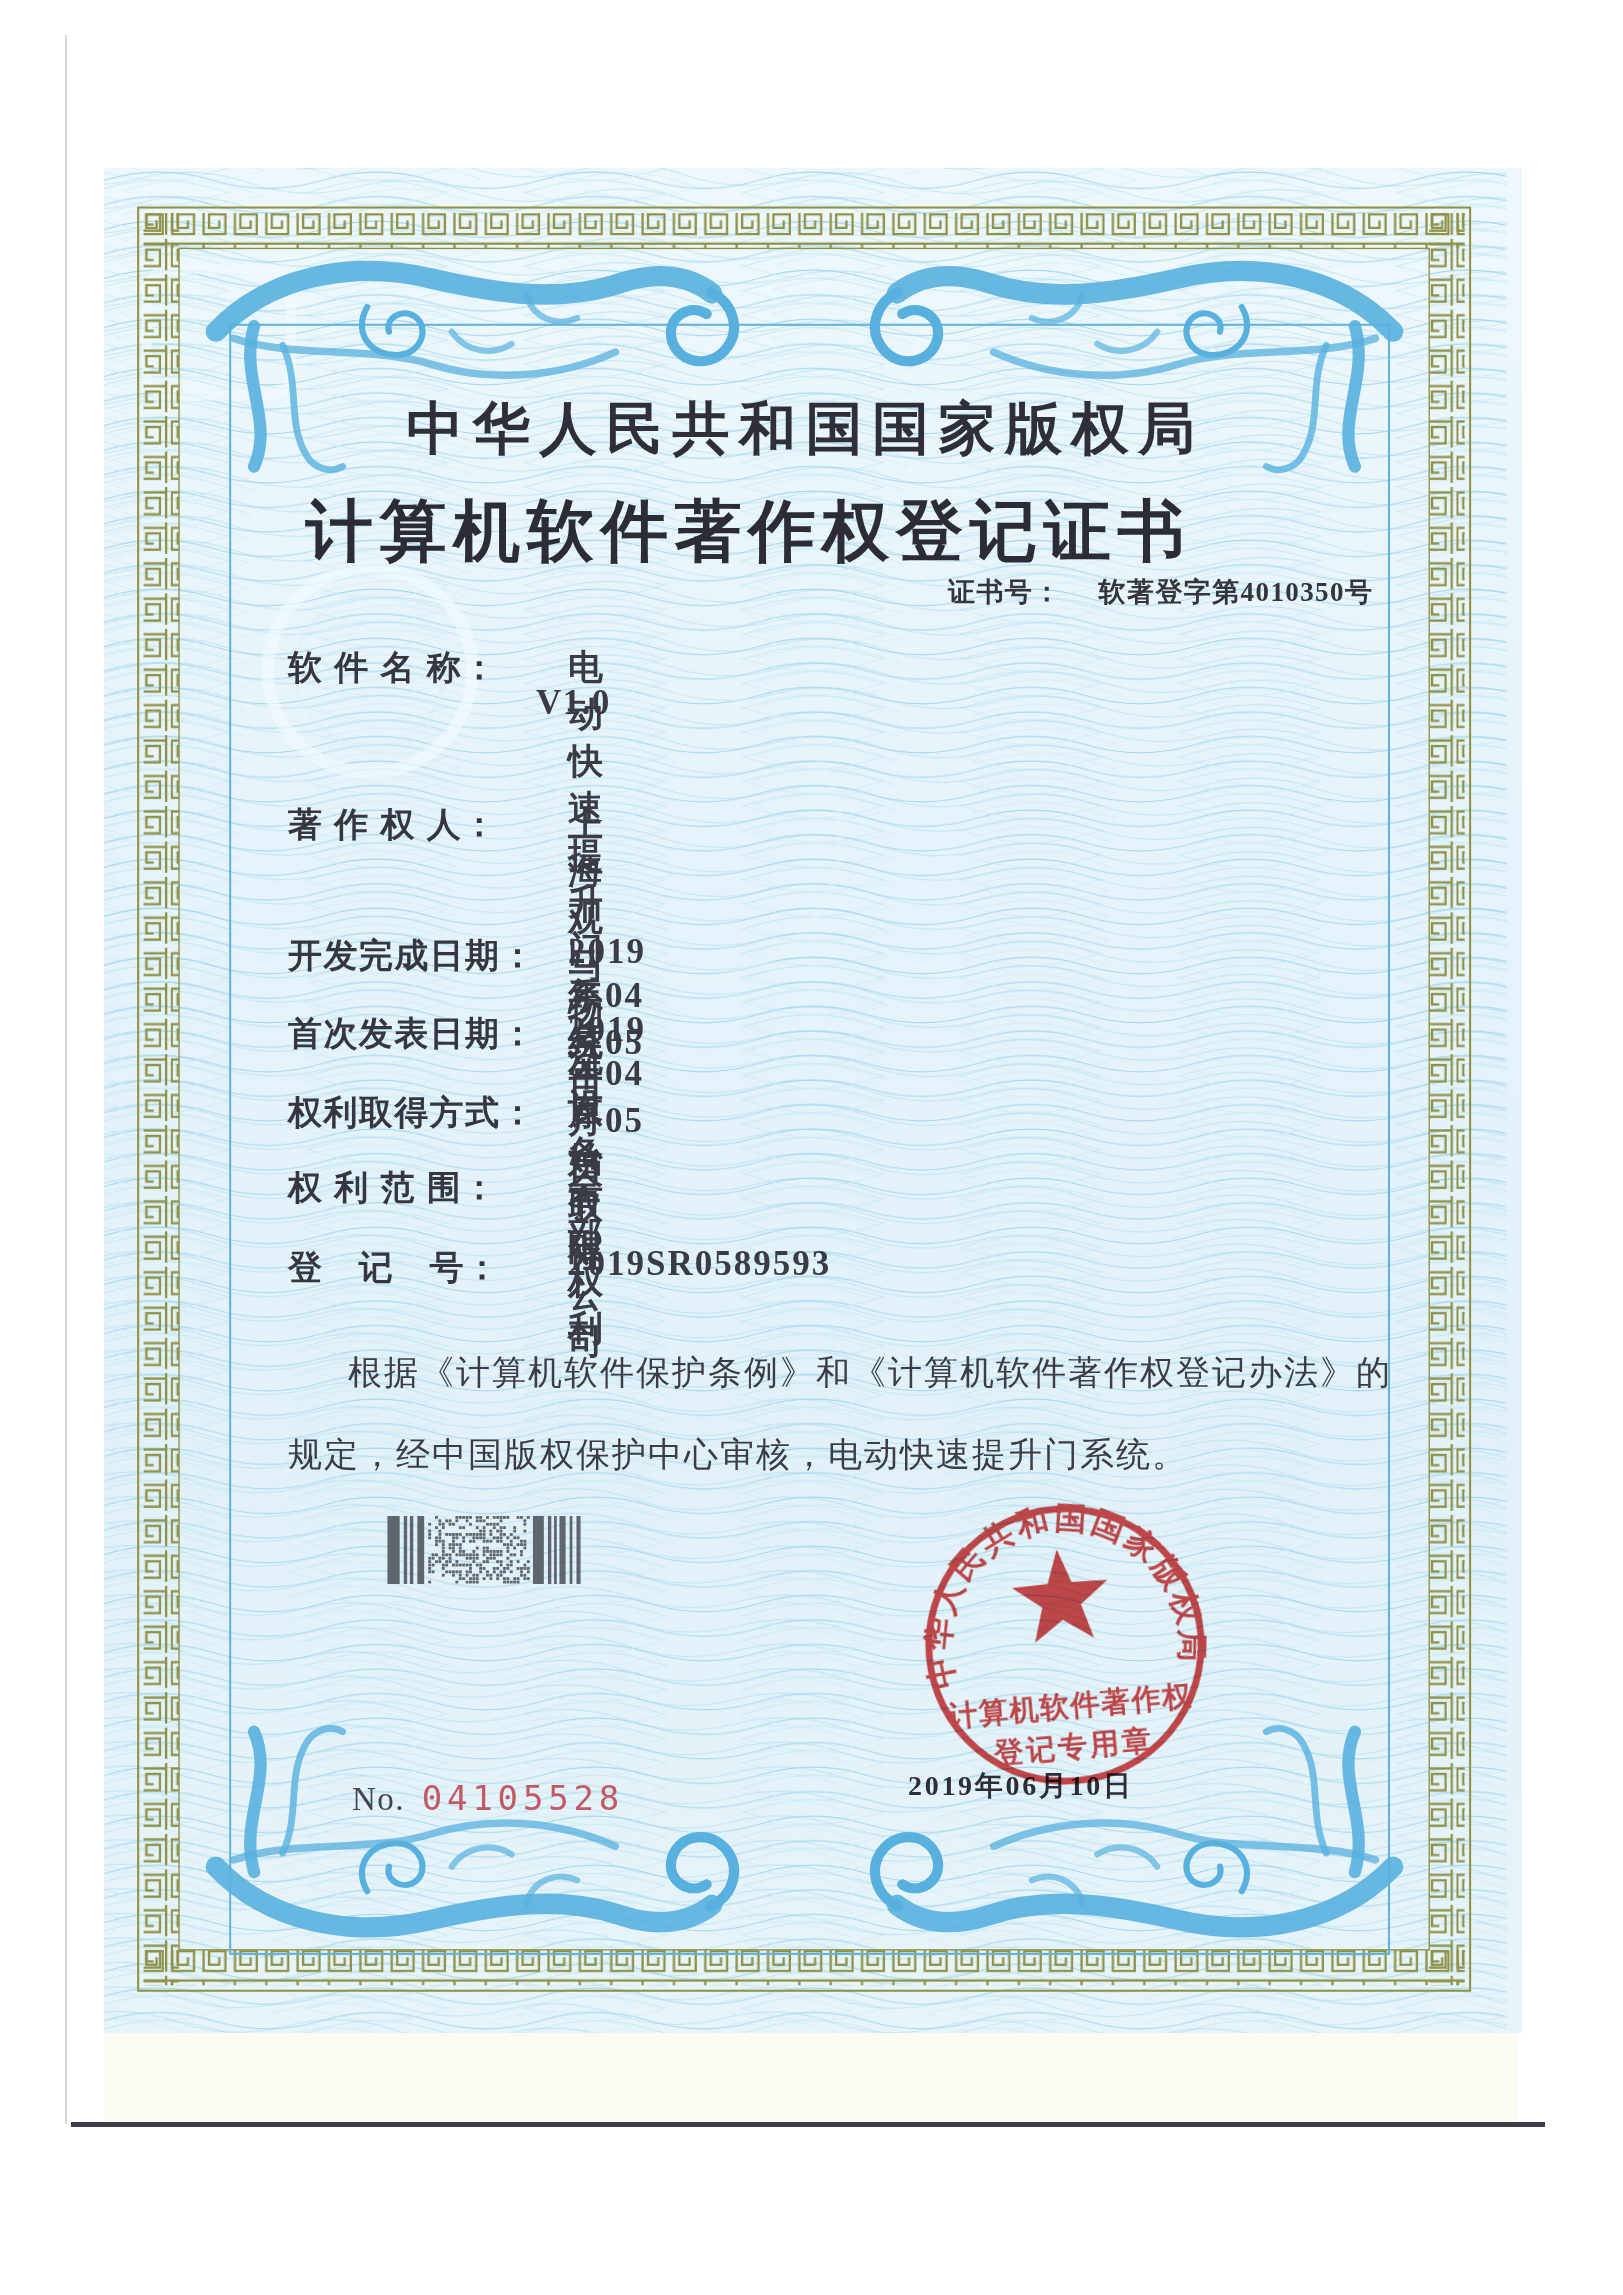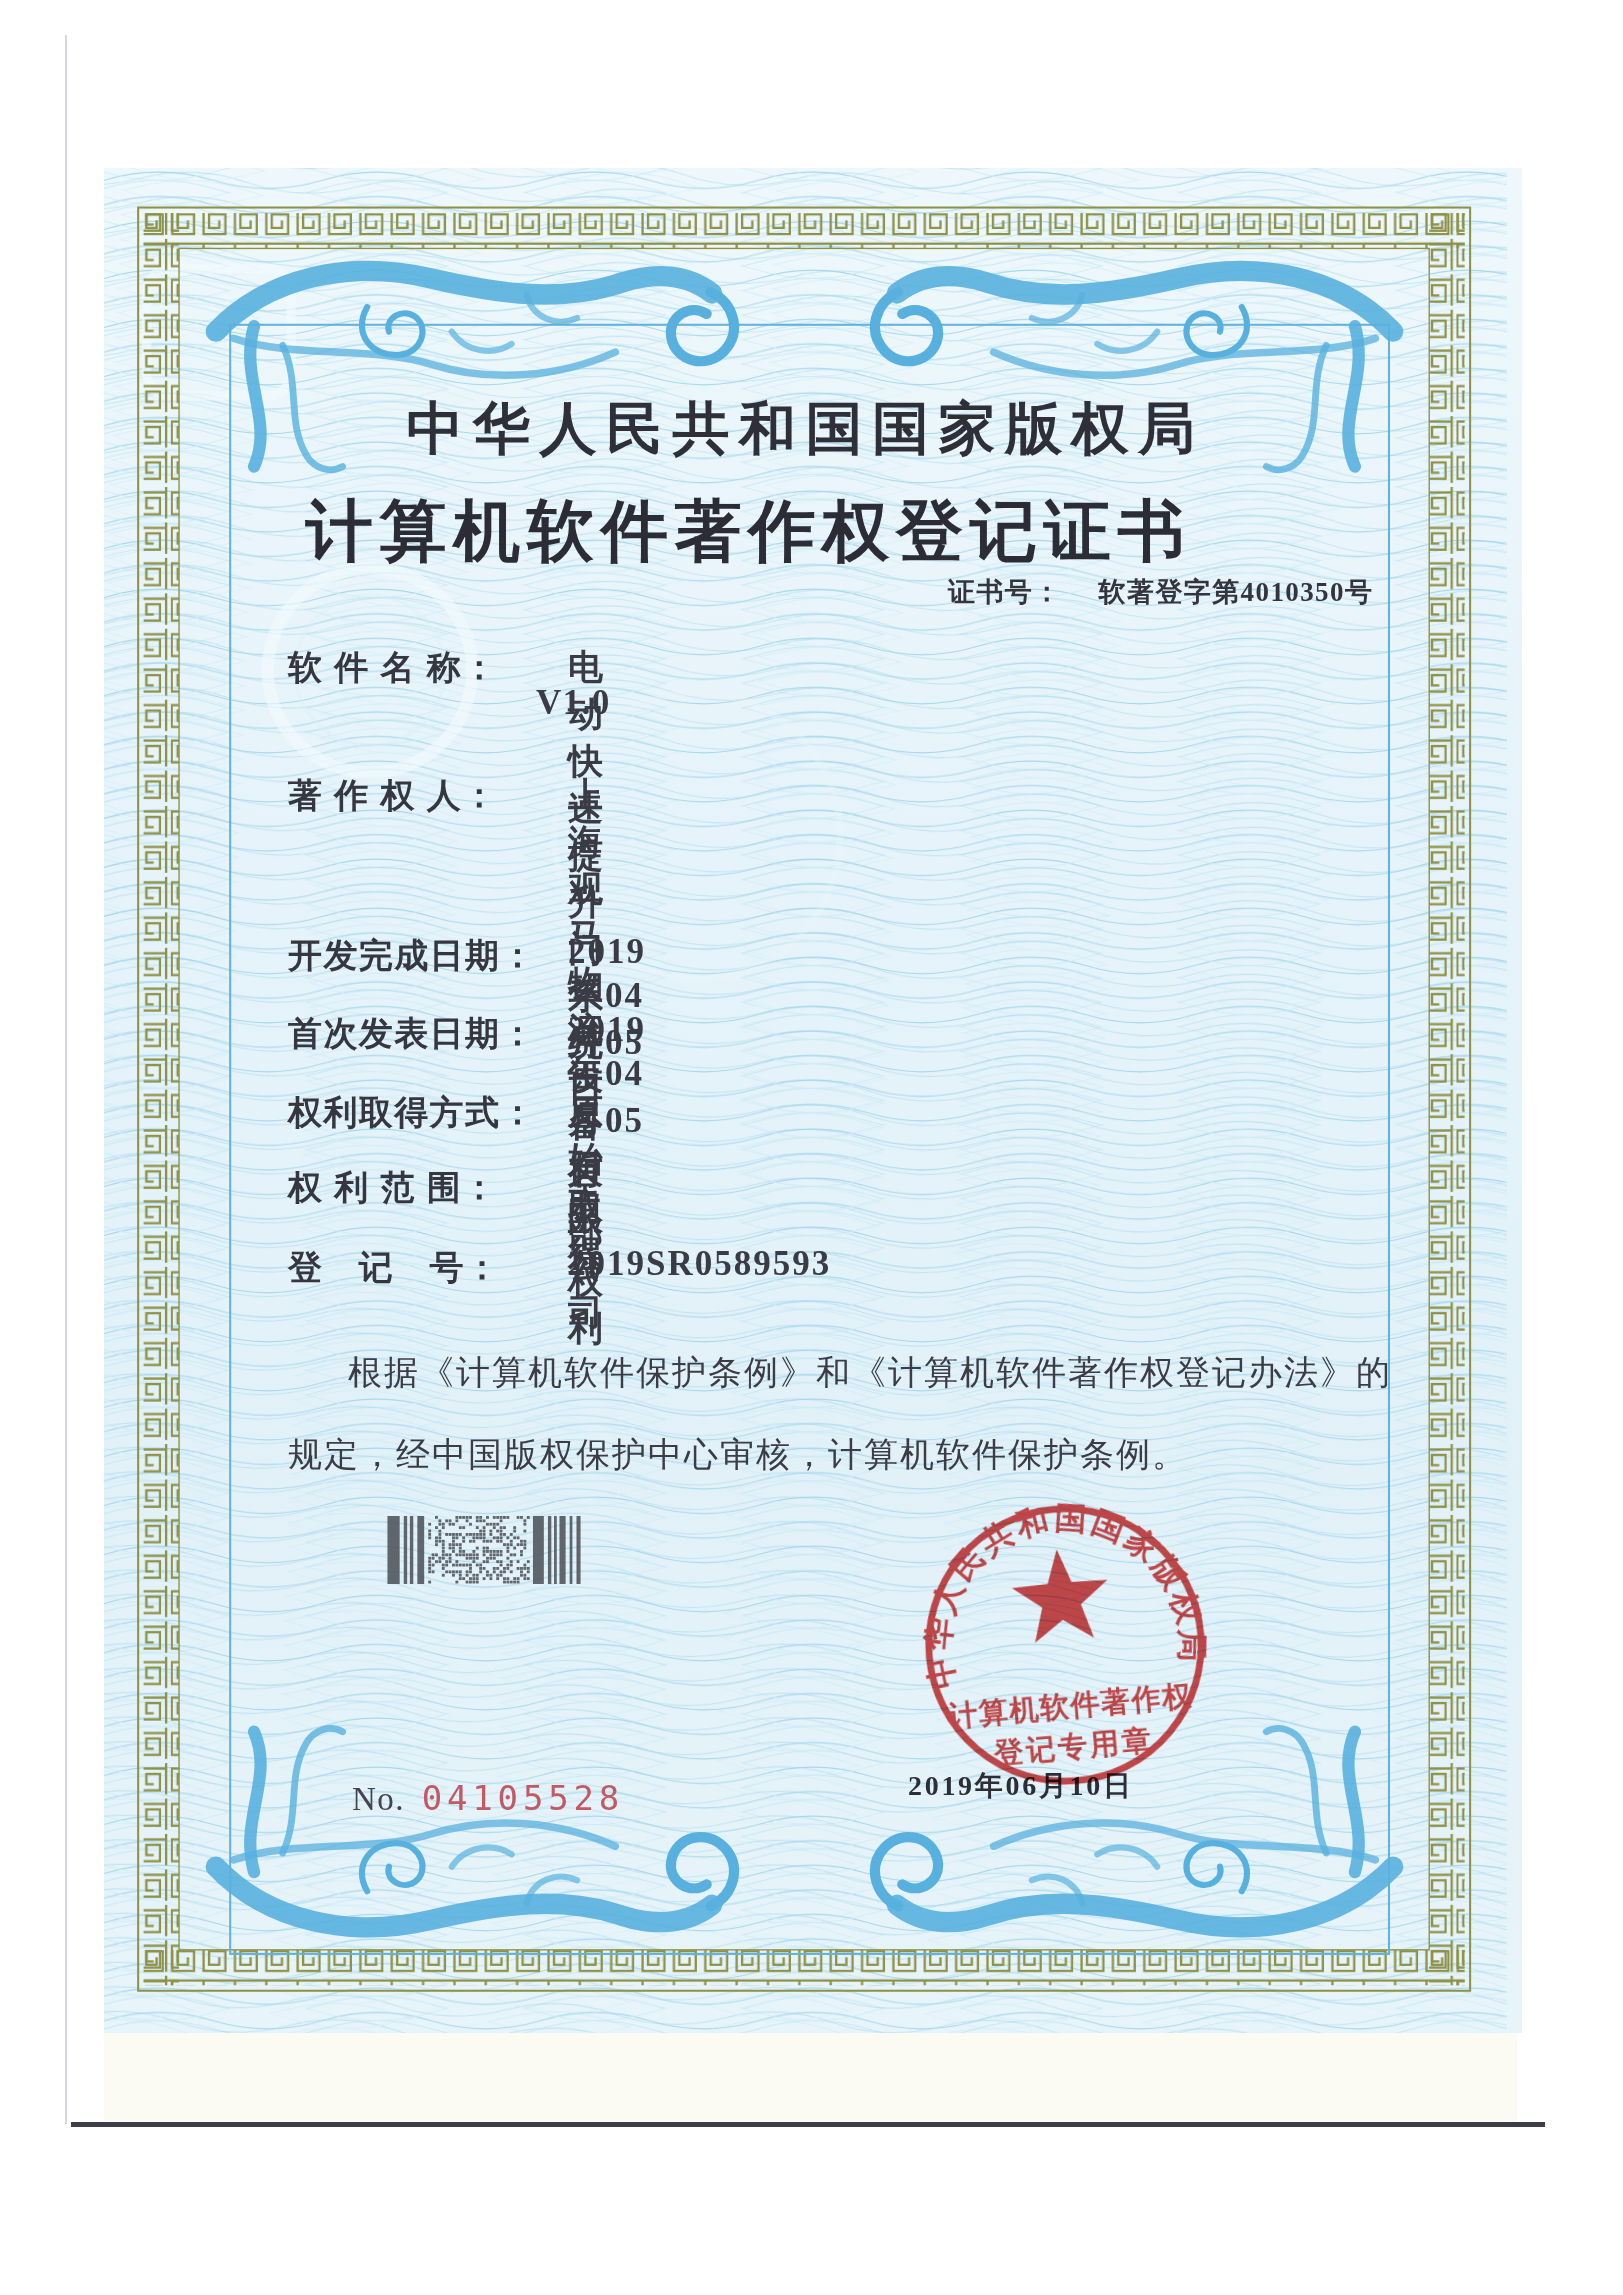--- a/index.html
+++ b/index.html
@@ -120,21 +120,21 @@
     <div class="abs certno serif">
       <span class="cl">证书号：</span><span>软著登字第4010350号</span>
     </div>
 
     <div class="row" style="top:477px">
       <span class="lab">软 件 名 称：</span>
       <span class="val serif">电动快速提升门系统</span>
     </div>
     <div class="abs version-line serif" style="top:515px">V1.0</div>
 
-    <div class="row" style="top:605px">
+    <div class="row" style="top:634px">
       <span class="lab">著 作 权 人：</span>
       <span class="val serif">上海观马物流设备有限公司</span>
     </div>
     <div class="row" style="top:765px">
       <span class="lab">开发完成日期：</span>
       <span class="val serif">2019年04月05日</span>
     </div>
     <div class="row" style="top:843px">
       <span class="lab">首次发表日期：</span>
       <span class="val serif">2019年04月05日</span>
@@ -146,21 +146,21 @@
     <div class="row" style="top:997px">
       <span class="lab">权 利 范 围：</span>
       <span class="val serif">全部权利</span>
     </div>
     <div class="row" style="top:1077px">
       <span class="lab">登　记　号：</span>
       <span class="val serif">2019SR0589593</span>
     </div>
 
     <div id="stmt1" class="abs stmt">根据《计算机软件保护条例》和《计算机软件著作权登记办法》的</div>
-    <div id="stmt2" class="abs stmt">规定，经中国版权保护中心审核，计算机软件保护条例。</div>
+    <div id="stmt2" class="abs stmt">规定，经中国版权保护中心审核，电动快速提升门系统。</div>
 
     <div id="barcode">
       <svg width="194" height="68" viewBox="0 0 284 100">
         <g id="bc" fill="#4e525a" opacity=".88">
             <rect x="0" y="0" width="18" height="100"></rect>
             <rect x="24" y="0" width="5" height="100"></rect>
             <rect x="33" y="0" width="5" height="100"></rect>
             <rect x="44" y="0" width="10" height="100"></rect>
             <rect x="214" y="0" width="16" height="100"></rect>
             <rect x="236" y="0" width="5" height="100"></rect>

